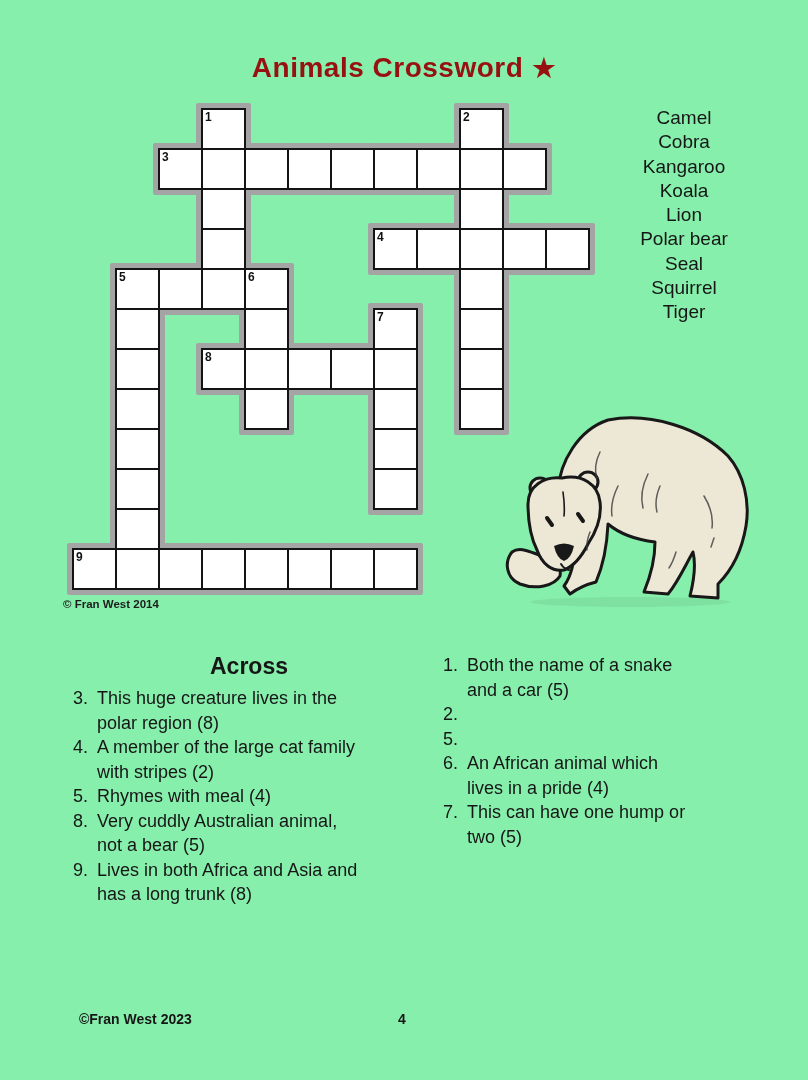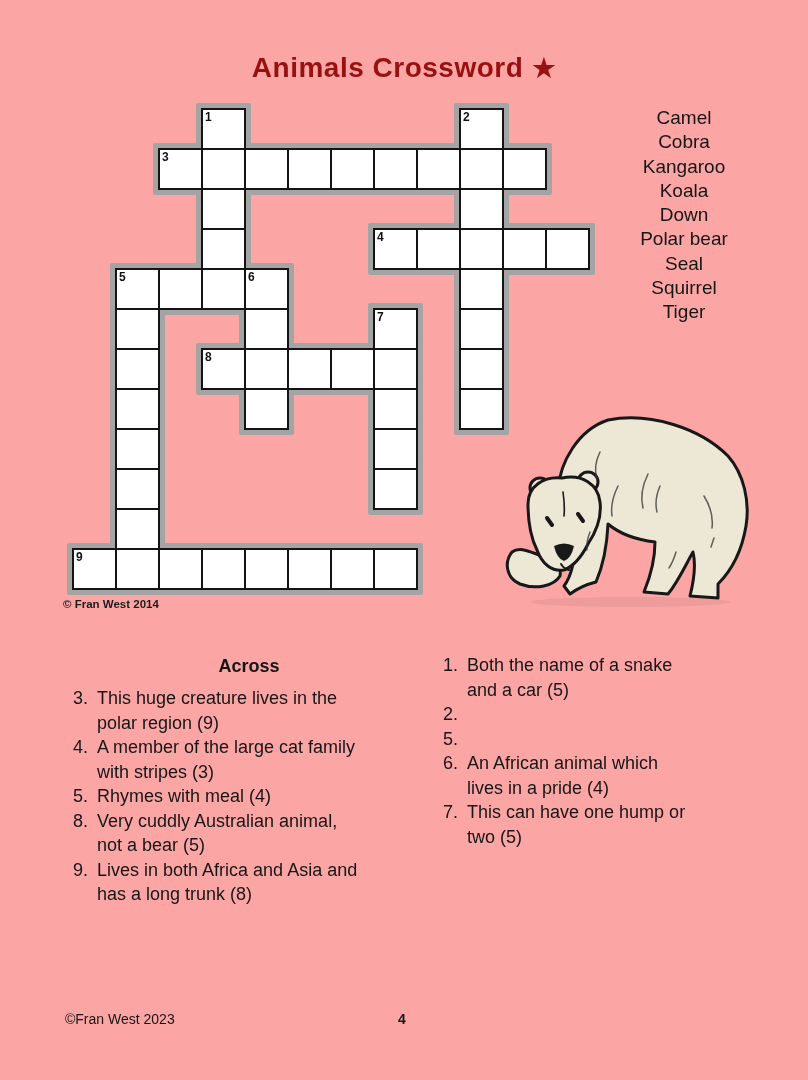--- a/index.html
+++ b/index.html
@@ -1,19 +1,19 @@
 <!DOCTYPE html>
 <html><head>
 <meta charset="utf-8">
 <style>
   * { margin:0; padding:0; box-sizing:content-box; }
   html,body { background:#e8e8e8; }
   .page {
     position:relative; width:808px; height:1080px; margin:0 auto;
-    background:#fca5a5; overflow:hidden;
+    background:#86efac; overflow:hidden;
     font-family:"Liberation Sans", sans-serif; color:#161616;
   }
   .title {
     position:absolute; left:0; top:52px; width:808px;
     text-align:center; font-size:28px; font-weight:bold; color:#981111;
     letter-spacing:.5px;
   }
   .title .star { margin-left:9px; font-size:26px; }
 
   
@@ -34,27 +34,27 @@
 
   
   .word-list { position:absolute; left:588px; top:106px; width:192px; text-align:center; }
   .word-list-heading { font-size:23px; font-weight:bold; line-height:28px; margin-bottom:12px; }
   .word { font-size:19px; line-height:24.3px; }
 
   
   .clues-col { position:absolute; top:653px; }
   .clues-across { left:63px; width:372px; }
   .clues-down { left:433px; width:332px; }
-  .clues-heading { text-align:center; font-size:18px; font-weight:bold; line-height:27px; margin-bottom:6px; }
+  .clues-heading { text-align:center; font-size:23px; font-weight:bold; line-height:27px; margin-bottom:6px; }
   .clue { display:flex; }
   .clue-num { width:25px; text-align:right; font-size:18px; line-height:24.5px; flex:none; }
   .clue-text { margin-left:9px; font-size:18px; line-height:24.5px; white-space:pre-line; }
 
   
-  .footer-copyright { position:absolute; left:65px; top:1011px; font-size:14px; font-weight:normal; }
+  .footer-copyright { position:absolute; left:79px; top:1011px; font-size:14px; font-weight:bold; }
   .footer-page { position:absolute; left:398px; top:1011px; font-size:14px; font-weight:bold; }
 
   
   .bear { position:absolute; left:500px; top:412px; width:252px; height:196px; }
 </style>
 </head>
 <body>
 
 <div class="page">
 
@@ -187,21 +187,21 @@
       <div class="cell" style="left: 301px; top: 440px; border-color: rgb(20, 20, 20);"></div>
     </div>
   <div class="grid-copyright">© Fran West 2014</div>
 
   <div class="word-list">
     <div>
         <div class="word">Camel</div>
         <div class="word">Cobra</div>
         <div class="word">Kangaroo</div>
         <div class="word">Koala</div>
-        <div class="word">Down</div>
+        <div class="word">Lion</div>
         <div class="word">Polar bear</div>
         <div class="word">Seal</div>
         <div class="word">Squirrel</div>
         <div class="word">Tiger</div>
       </div>
   </div>
 
   <svg class="bear" viewBox="0 0 252 196">
     <ellipse cx="130" cy="190" rx="100" ry="5" fill="rgba(0,0,0,0.06)"></ellipse>
     <g stroke="#181818" stroke-width="3" fill="#ede8d6" stroke-linejoin="round" stroke-linecap="round">
@@ -240,26 +240,26 @@
       <path d="M176,140 q-3,10 -7,16"></path>
     </g>
   </svg>
 
   <div class="clues-col clues-across">
     <div class="clues-heading">Across</div>
     <div>
         <div class="clue">
           <div class="clue-num">3.</div>
           <div class="clue-text">This huge creature lives in the
-polar region (9)</div>
+polar region (8)</div>
         </div>
         <div class="clue">
           <div class="clue-num">4.</div>
           <div class="clue-text">A member of the large cat family
-with stripes (3)</div>
+with stripes (2)</div>
         </div>
         <div class="clue">
           <div class="clue-num">5.</div>
           <div class="clue-text">Rhymes with meal (4)</div>
         </div>
         <div class="clue">
           <div class="clue-num">8.</div>
           <div class="clue-text">Very cuddly Australian animal,
 not a bear (5)</div>
         </div>

